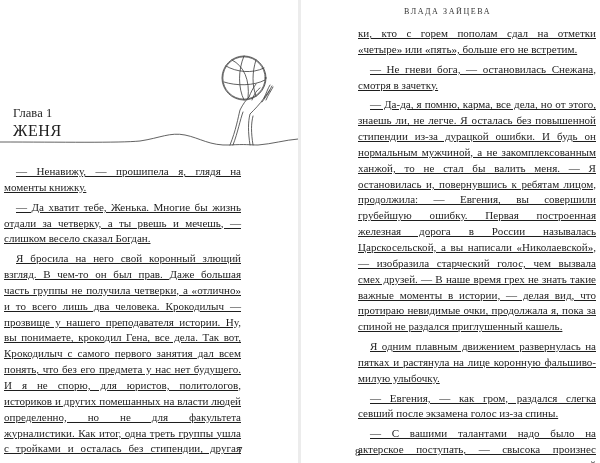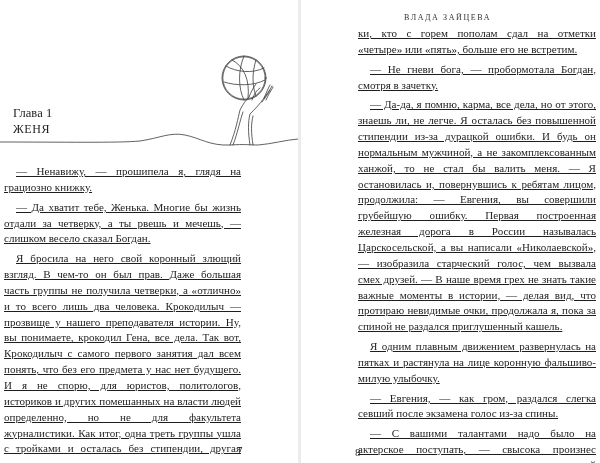--- a/index.html
+++ b/index.html
@@ -5,28 +5,28 @@
     html, body { margin: 0; padding: 0; background: #ffffff; }
     body { width: 600px; height: 463px; overflow: hidden; position: relative;
            font-family: "Liberation Serif", "DejaVu Serif", serif; color: #1e1e1e; }
     .spread { position: absolute; left: 0; top: 0; width: 600px; height: 463px; }
     .page { position: absolute; top: 0; height: 463px; background: #fff; }
     .page-left { left: 0; width: 298px; }
     .page-right { left: 301px; width: 299px; }
     .gutter { position: absolute; left: 298px; top: 0; width: 3px; height: 463px; background: #ececec; }
     .illustration { position: absolute; left: 0; top: 0; width: 298px; height: 150px; }
     .chapter-title { position: absolute; left: 13px; top: 106px; font-size: 12.5px; letter-spacing: 0.1px; }
-    .chapter-name { position: absolute; left: 13px; top: 122px; font-size: 12px; letter-spacing: 0.6px; }
+    .chapter-name { position: absolute; left: 13px; top: 122px; font-size: 16px; letter-spacing: 0.6px; }
     .text-block { position: absolute; font-size: 11.05px; line-height: 15.85px; text-align: justify; }
     .left-text { left: 0; top: 160px; width: 245px; }
     .right-text { left: 354px; top: 22px; width: 246px; }
     .text-block p { margin: 4px; text-indent: 0; text-decoration: underline; }
     .text-block p.ind { text-indent: 12px; }
     .text-block p.cont { text-indent: 0; }
-    .running-head { position: absolute; left: 404px; top: 13px; font-size: 8px; letter-spacing: 1.6px; color: #333; }
+    .running-head { position: absolute; left: 404px; top: 7px; font-size: 8px; letter-spacing: 1.6px; color: #333; }
     .folio { position: absolute; font-size: 11px; }
     .folio-left { left: 237px; top: 444px; }
     .folio-right { left: 355px; top: 446px; }
   </style>
 </head>
 <body>
 
 <div class="spread">
 
   <div class="page page-left">
@@ -54,37 +54,37 @@
         <path d="M244 56 C 238 70, 238 88, 244 100"></path>
         <path d="M232 60 C 244 66, 250 80, 248 98"></path>
         <path d="M256 60 C 252 72, 252 86, 256 96"></path>
       </g>
     </svg>
 
     <div class="chapter-title">Глава 1</div>
     <div class="chapter-name">ЖЕНЯ</div>
 
     <div class="text-block left-text">
-      <p class="ind">— Ненавижу, — прошипела я, глядя на грациозно книжку.</p>
+      <p class="ind">— Ненавижу, — прошипела я, глядя на моменты книжку.</p>
       <p class="ind">— Да хватит тебе, Женька. Многие бы жизнь отдали за четверку, а ты рвешь и мечешь, — слишком весело сказал Богдан.</p>
       <p class="ind">Я бросила на него свой коронный злющий взгляд. В чем-то он был прав. Даже большая часть группы не получила четверки, а «отлично» и то всего лишь два человека. Крокодилыч — прозвище у нашего преподавателя истории. Ну, вы понимаете, крокодил Гена, все дела. Так вот, Крокодилыч с самого первого занятия дал всем понять, что без его предмета у нас нет будущего. И я не спорю, для юристов, политологов, историков и других помешанных на власти людей определенно, но не для факультета журналистики. Как итог, одна треть группы ушла с тройками и осталась без стипендии, другая треть ушла на дополнительную сессию, и мы, те счастливчи-</p>
     </div>
 
     <div class="folio folio-left">7</div>
   </div>
 
   <div class="gutter"></div>
 
   <div class="page page-right"></div>
 
   <div class="running-head">ВЛАДА ЗАЙЦЕВА</div>
 
   <div class="text-block right-text">
     <p class="cont">ки, кто с горем пополам сдал на отметки «четыре» или «пять», больше его не встретим.</p>
-    <p class="ind">— Не гневи бога, — пробормотала Богдан, смотря в зачетку.</p>
+    <p class="ind">— Не гневи бога, — остановилась Снежана, смотря в зачетку.</p>
     <p class="ind">— Да-да, я помню, карма, все дела, но от этого, знаешь ли, не легче. Я осталась без повышенной стипендии из-за дурацкой ошибки. И будь он нормальным мужчиной, а не закомплексованным ханжой, то не стал бы валить меня. — Я остановилась и, повернувшись к ребятам лицом, продолжила: — Евгения, вы совершили грубейшую ошибку. Первая построенная железная дорога в России называлась Царскосельской, а вы написали «Николаевской», — изобразила старческий голос, чем вызвала смех друзей. — В наше время грех не знать такие важные моменты в истории, — делая вид, что протираю невидимые очки, продолжала я, пока за спиной не раздался приглушенный кашель.</p>
     <p class="ind">Я одним плавным движением развернулась на пятках и растянула на лице коронную фальшиво-милую улыбочку.</p>
     <p class="ind">— Евгения, — как гром, раздался слегка севший после экзамена голос из-за спины.</p>
     <p class="ind">— С вашими талантами надо было на актерское поступать, — свысока произнес преподаватель, протирая очки платком, который он грациозно вытащил из кармана пиджака.</p>
 
   </div>
 
   <div class="folio folio-right">8</div>
 </div>
 

